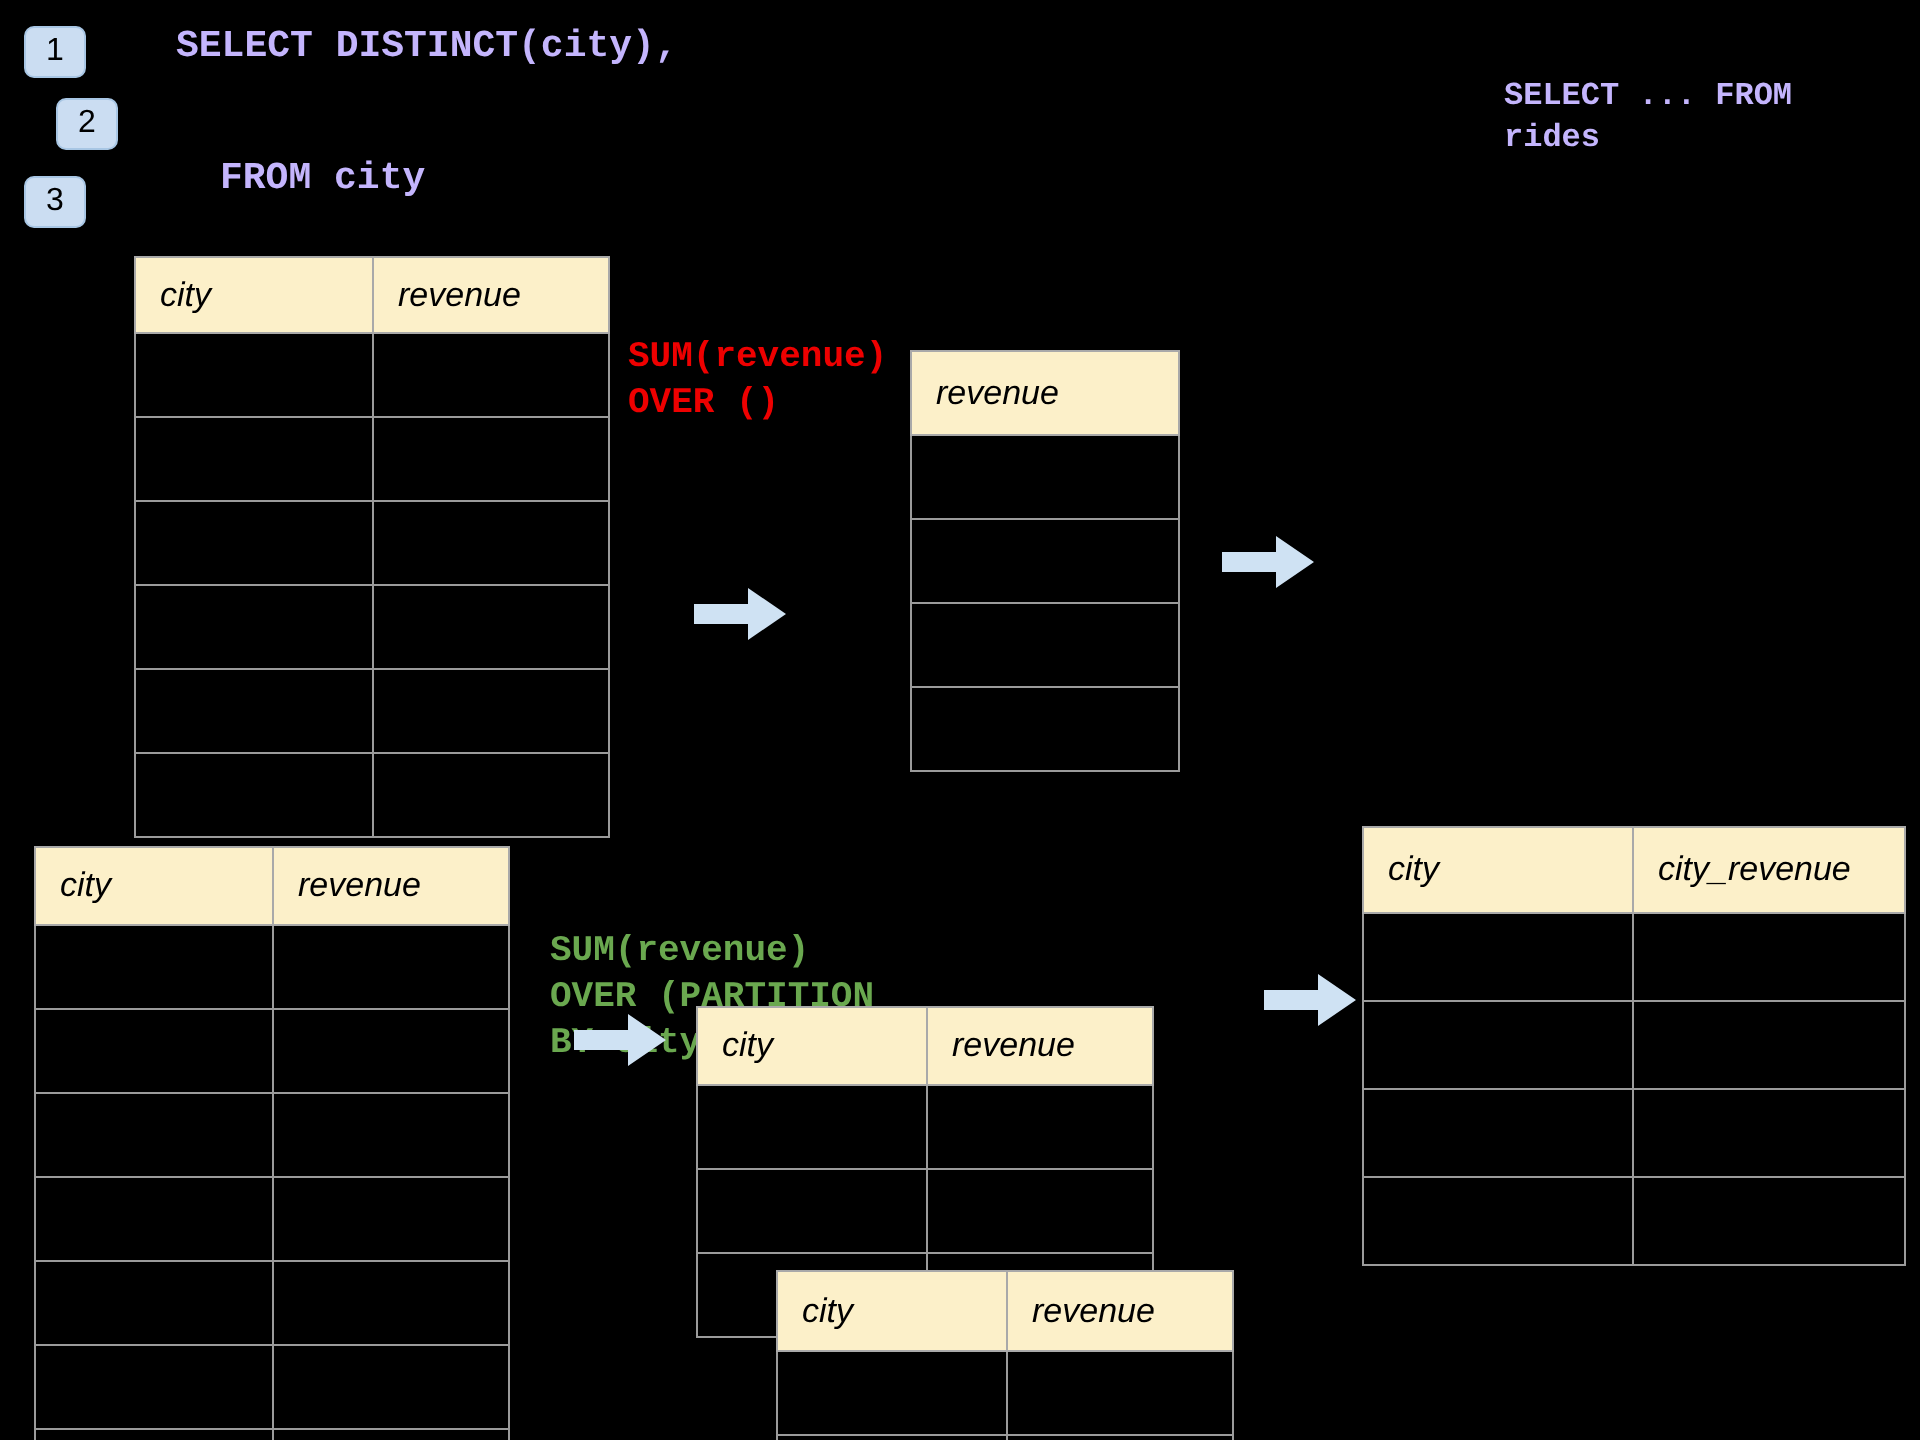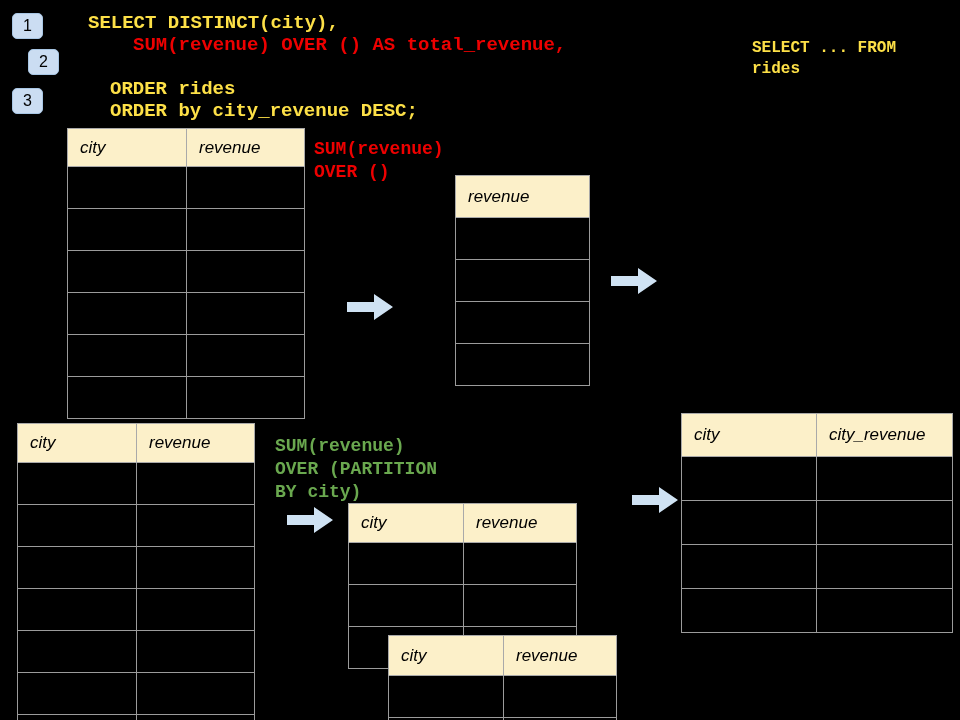--- a/index.html
+++ b/index.html
@@ -4,22 +4,22 @@
 <style>
   html,body{margin:0;padding:0;background:#000;}
   #canvas{position:relative;width:960px;height:720px;background:#000;overflow:hidden;
           font-family:"Liberation Sans",sans-serif;}
 
   
   .mono{font-family:"Liberation Mono","DejaVu Sans Mono",monospace;font-weight:bold;
         white-space:pre;position:absolute;}
   .sql-line{font-size:19px;line-height:22px;}
   .side-note{font-size:16px;line-height:21px;}
-  .win-label{font-size:18px;line-height:23px;}
-  .c-purple{color:#fde047;}
+  .win-label{font-size:18px;line-height:23px;margin-top:30px;}
+  .c-purple{color:#c4b5fd;}
   .c-red{color:#EE0000;}
   .c-green{color:#6AA84F;}
 
   
   .badge{position:absolute;width:29px;height:24px;background:#CBDDF2;border:1px solid #A8C6E4;
          border-radius:5px;color:#000;font-size:16px;line-height:24px;text-align:center;}
 
   
   table.tbl{position:absolute;border-collapse:collapse;table-layout:fixed;font-style:italic;}
   table.tbl th{background:#FCF0C9;border:1px solid #A9A9A9;color:#000;font-weight:normal;
@@ -41,23 +41,21 @@
 </head>
 <body>
 
 <div id="canvas">
 
   <div class="badge" style="left:12px;top:13px">1</div>
   <div class="badge" style="left:28px;top:49px">2</div>
   <div class="badge" style="left:12px;top:88px">3</div>
 
   <div class="mono sql-line c-purple" style="left:88px;top:12px">SELECT DISTINCT(city),</div>
-  <div class="mono sql-line c-red" style="left:133px;top:34px">SUM(revenue) OVER () AS total_revenue,</div>
-  <div class="mono sql-line c-purple" style="left:110px;top:78px">ORDER rides</div>
-  <div class="mono sql-line c-purple" style="left:110px;top:100px">ORDER by city_revenue DESC;</div>
+  <div class="mono sql-line c-purple" style="left:110px;top:78px">FROM city</div>
 
   <div class="mono side-note c-purple" style="left:752px;top:38px">SELECT ... FROM
 rides</div>
 
   <div class="mono win-label c-red" style="left:314px;top:138px">SUM(revenue)
 OVER ()</div>
   <div class="mono win-label c-green" style="left:275px;top:435px">SUM(revenue)
 OVER (PARTITION
 BY city)</div>
 

